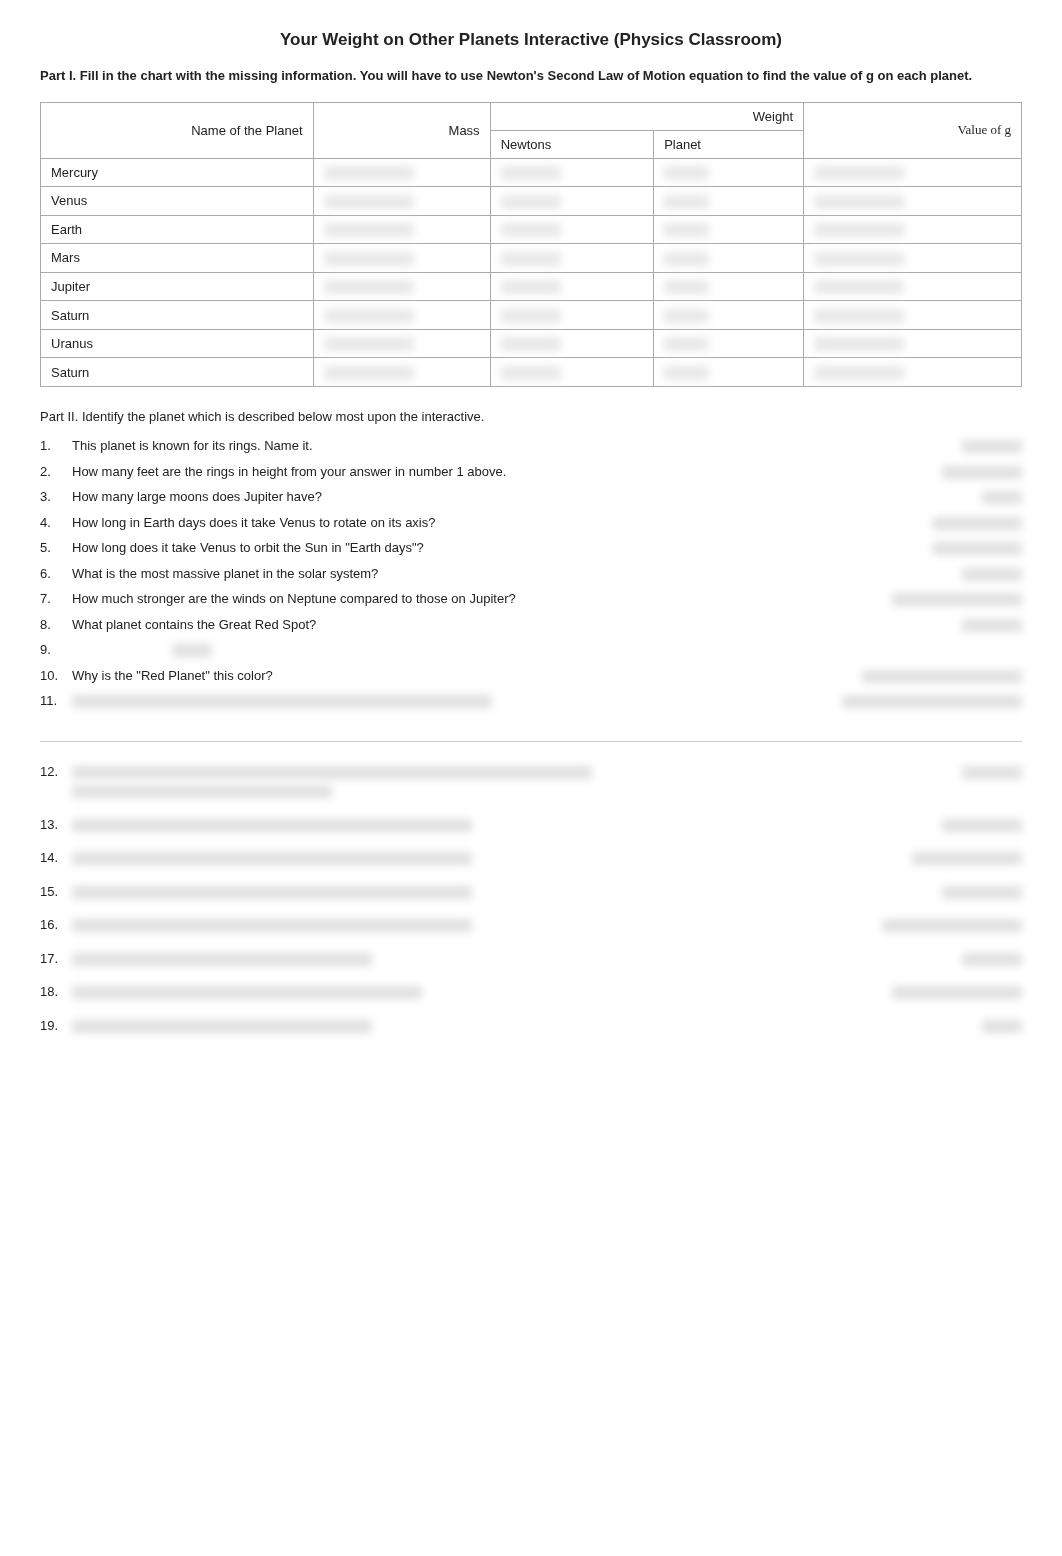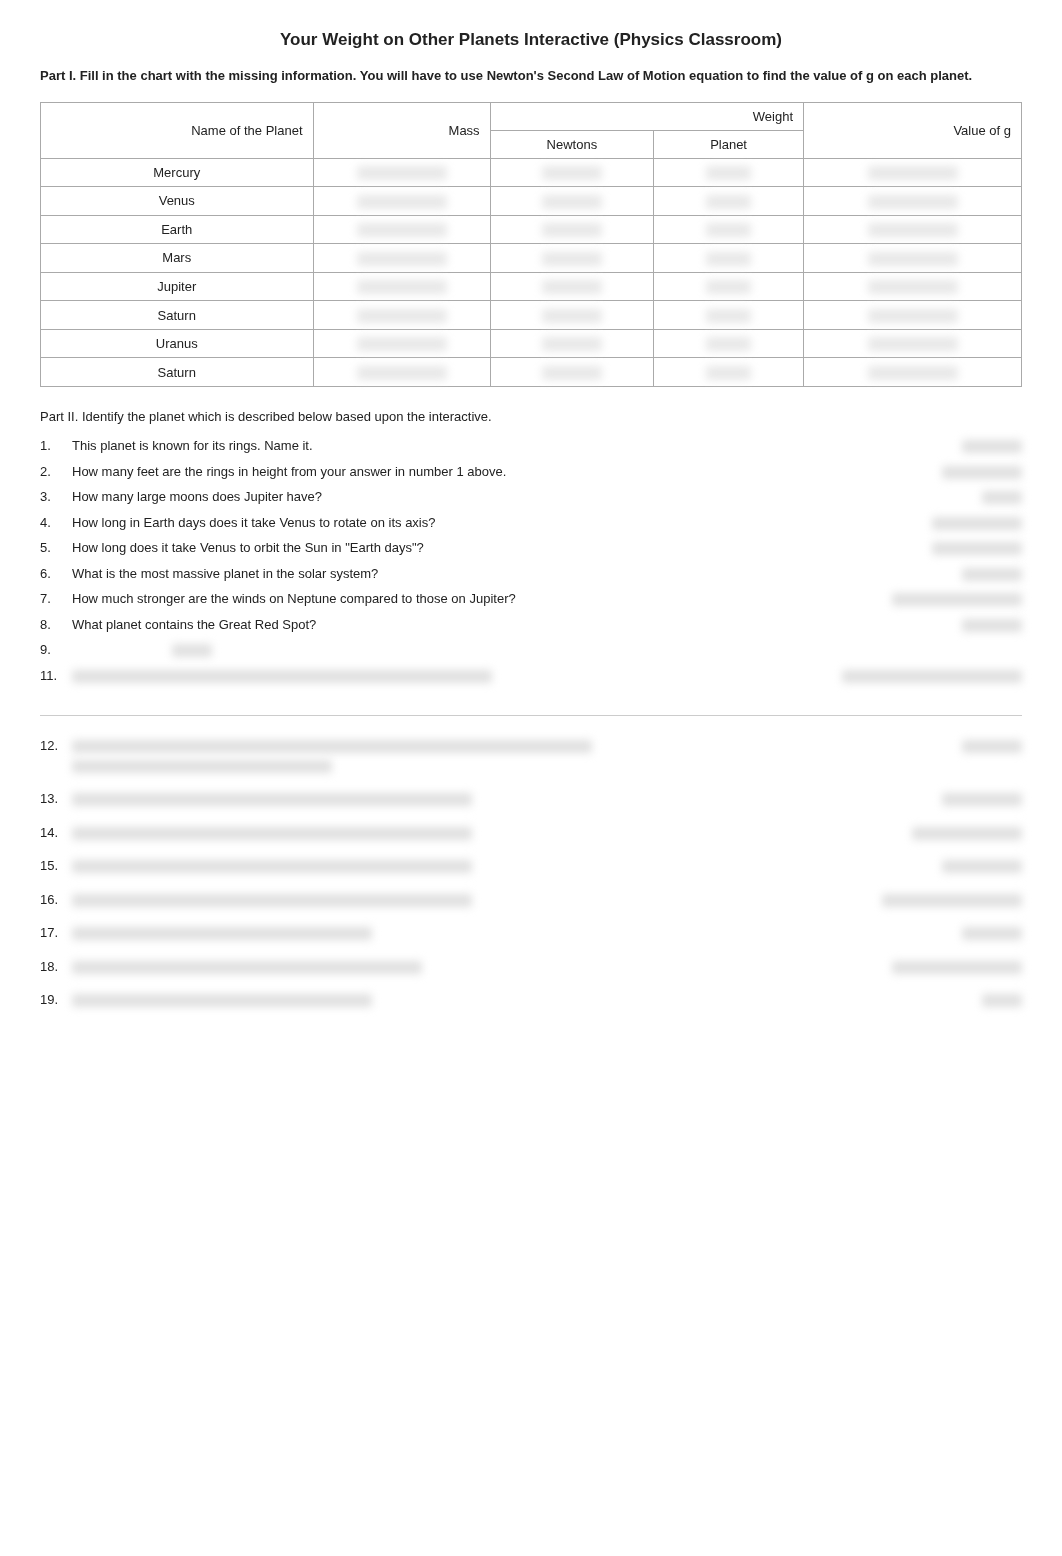--- a/index.html
+++ b/index.html
@@ -27,35 +27,35 @@
     
     table {
       border-collapse: collapse;
       width: 100%;
       margin-bottom: 22px;
       font-size: 13px;
     }
     table th, table td {
       border: 1px solid #aaa;
       padding: 6px 10px;
-      text-align: center;
+      text-align: left;
     }
     table thead tr:first-child th {
       text-align: right;
       font-weight: normal;
       border-bottom: none;
     }
     table thead tr:last-child th {
       font-weight: normal;
     }
     .col-planet { width: 200px; }
     .col-mass { width: 130px; }
     .col-newtons { width: 120px; }
     .col-pounds { width: 110px; }
-    .col-g { width: 160px; }
+    .col-g { width: 160px; font-family: Liberation Serif, serif; }
     .blurred {
       filter: blur(4px);
       user-select: none;
       color: #888;
       background: #e8e8e8;
       border-radius: 3px;
       display: inline-block;
       min-width: 60px;
       height: 14px;
       vertical-align: middle;
@@ -203,21 +203,21 @@
       <tr>
     <td>Saturn</td>
     <td><span class="blurred blurred-wide">&nbsp;&nbsp;&nbsp;&nbsp;&nbsp;&nbsp;&nbsp;&nbsp;&nbsp;&nbsp;&nbsp;&nbsp;</span></td>
     <td><span class="blurred">&nbsp;&nbsp;&nbsp;&nbsp;&nbsp;&nbsp;&nbsp;&nbsp;</span></td>
     <td><span class="blurred blurred-sm">&nbsp;&nbsp;&nbsp;&nbsp;&nbsp;&nbsp;&nbsp;</span></td>
     <td><span class="blurred blurred-wide">&nbsp;&nbsp;&nbsp;&nbsp;&nbsp;&nbsp;&nbsp;&nbsp;&nbsp;&nbsp;&nbsp;&nbsp;&nbsp;&nbsp;</span></td>
   </tr>
     </tbody>
 </table>
 
-<p class="part2-instructions">Part II.  Identify the planet which is described below based upon the interactive.</p>
+<p class="part2-instructions">Part II.  Identify the planet which is described below most upon the interactive.</p>
 
 <ol class="qa-list" id="qa-list">
 <li>
     <span class="qa-num">1.</span>
     <span class="qa-q">This planet is known for its rings.  Name it.</span>
     <span class="qa-a"><span class="blurred-text" style="width:60px">&nbsp;&nbsp;&nbsp;&nbsp;&nbsp;&nbsp;&nbsp;&nbsp;&nbsp;&nbsp;&nbsp;&nbsp;&nbsp;&nbsp;&nbsp;&nbsp;&nbsp;&nbsp;&nbsp;&nbsp;&nbsp;&nbsp;&nbsp;</span></span>
   </li>
     <li>
     <span class="qa-num">2.</span>
     <span class="qa-q">How many feet are the rings in height from your answer in number 1 above.</span>
@@ -249,20 +249,25 @@
     <span class="qa-a"><span class="blurred-text" style="width:130px">&nbsp;&nbsp;&nbsp;&nbsp;&nbsp;&nbsp;&nbsp;&nbsp;&nbsp;&nbsp;&nbsp;&nbsp;&nbsp;&nbsp;&nbsp;&nbsp;&nbsp;&nbsp;&nbsp;&nbsp;&nbsp;&nbsp;&nbsp;</span></span>
   </li>
     <li>
     <span class="qa-num">8.</span>
     <span class="qa-q">What planet contains the Great Red Spot?</span>
     <span class="qa-a"><span class="blurred-text" style="width:60px">&nbsp;&nbsp;&nbsp;&nbsp;&nbsp;&nbsp;&nbsp;&nbsp;&nbsp;&nbsp;&nbsp;&nbsp;&nbsp;&nbsp;&nbsp;&nbsp;&nbsp;&nbsp;&nbsp;&nbsp;&nbsp;&nbsp;&nbsp;</span></span>
   </li>
     <li>
     <span class="qa-num">9.</span>
     <span class="qa-a"><span class="blurred-text" style="width:40px">&nbsp;&nbsp;&nbsp;&nbsp;&nbsp;&nbsp;&nbsp;&nbsp;&nbsp;&nbsp;&nbsp;&nbsp;&nbsp;&nbsp;&nbsp;&nbsp;&nbsp;&nbsp;&nbsp;&nbsp;&nbsp;&nbsp;&nbsp;</span></span>
+  </li>
+    <li>
+    <span class="qa-num">10.</span>
+    <span class="qa-q">Why is the "Red Planet" this color?</span>
+    <span class="qa-a"><span class="blurred-text" style="width:160px">&nbsp;&nbsp;&nbsp;&nbsp;&nbsp;&nbsp;&nbsp;&nbsp;&nbsp;&nbsp;&nbsp;&nbsp;&nbsp;&nbsp;&nbsp;&nbsp;&nbsp;&nbsp;&nbsp;&nbsp;&nbsp;&nbsp;&nbsp;</span></span>
   </li>
     <li>
     <span class="qa-num">11.</span>
     <span class="qa-q"><span class="blurred-text" style="width:420px">&nbsp;&nbsp;&nbsp;&nbsp;&nbsp;&nbsp;&nbsp;&nbsp;&nbsp;&nbsp;&nbsp;&nbsp;&nbsp;&nbsp;&nbsp;&nbsp;&nbsp;&nbsp;&nbsp;&nbsp;&nbsp;&nbsp;&nbsp;&nbsp;&nbsp;&nbsp;&nbsp;&nbsp;&nbsp;&nbsp;&nbsp;&nbsp;&nbsp;&nbsp;&nbsp;&nbsp;&nbsp;&nbsp;&nbsp;&nbsp;&nbsp;&nbsp;&nbsp;&nbsp;&nbsp;&nbsp;&nbsp;&nbsp;&nbsp;&nbsp;&nbsp;&nbsp;&nbsp;&nbsp;&nbsp;&nbsp;&nbsp;&nbsp;&nbsp;&nbsp;&nbsp;</span></span>
     <span class="qa-a"><span class="blurred-text" style="width:180px">&nbsp;&nbsp;&nbsp;&nbsp;&nbsp;&nbsp;&nbsp;&nbsp;&nbsp;&nbsp;&nbsp;&nbsp;&nbsp;&nbsp;&nbsp;&nbsp;&nbsp;&nbsp;&nbsp;&nbsp;&nbsp;&nbsp;&nbsp;</span></span>
   </li>
   </ol>
 
 <div class="part3">
   <ul class="part3-list" id="part3-list">

